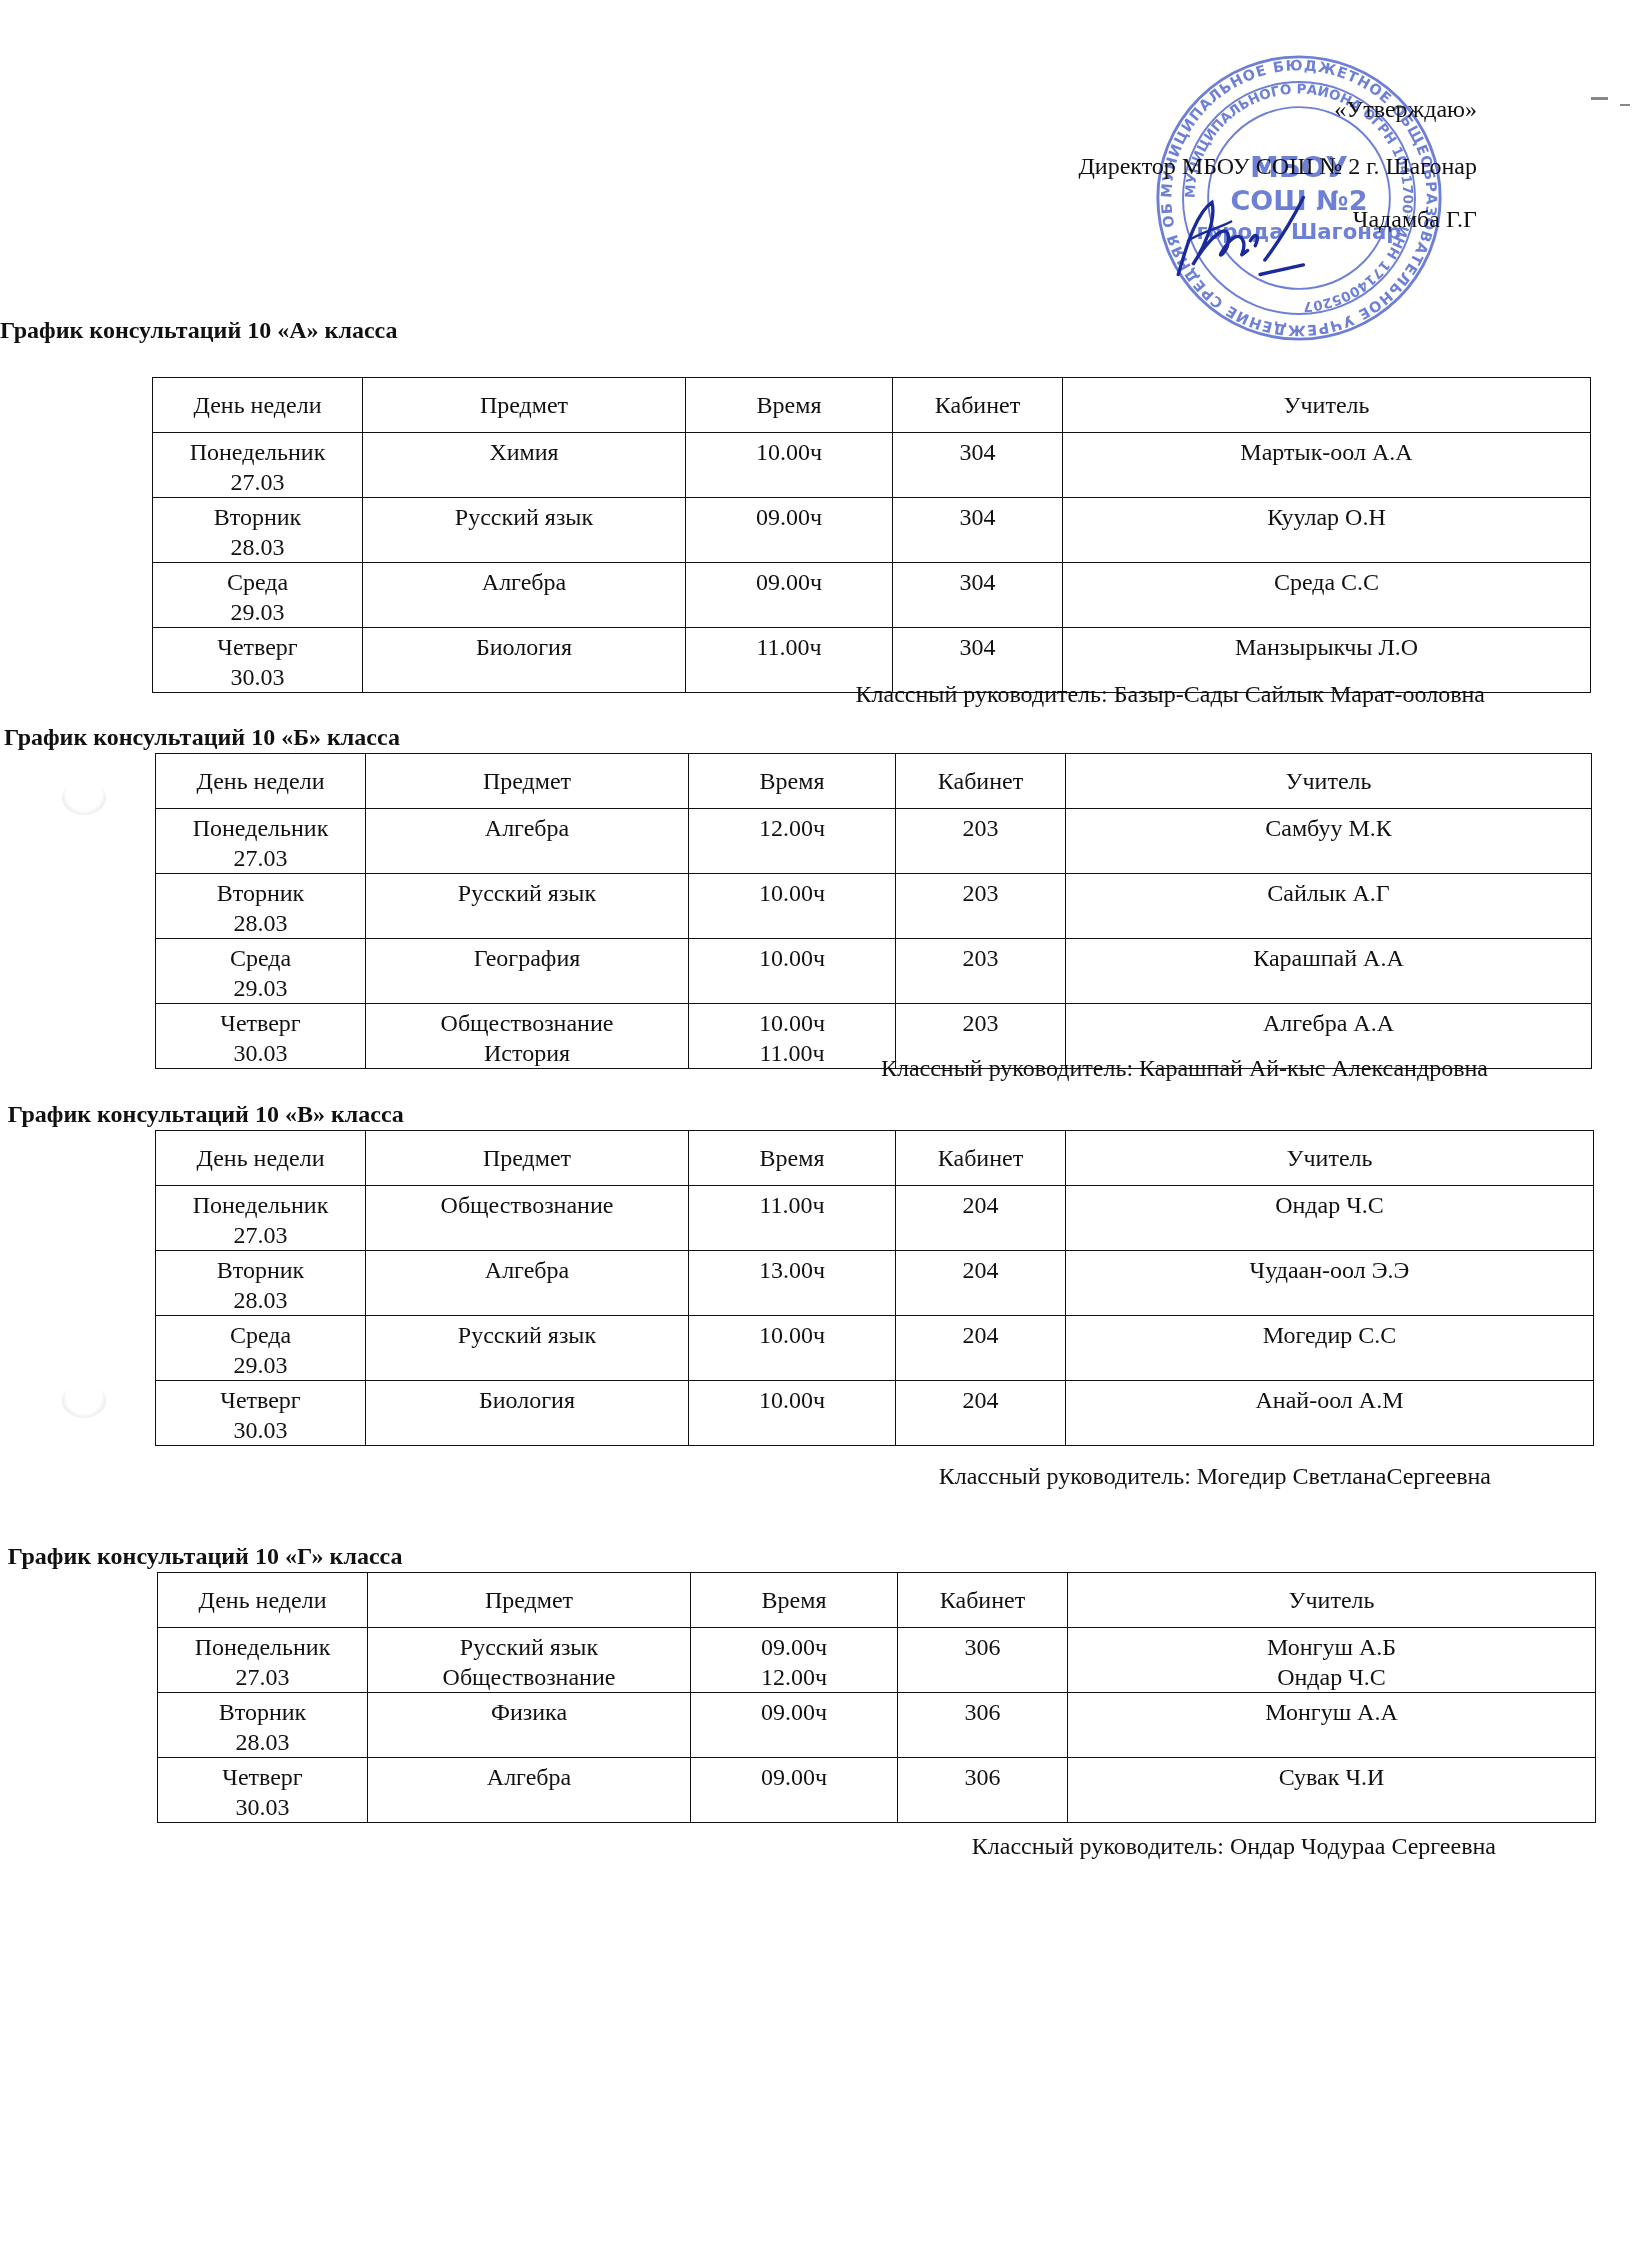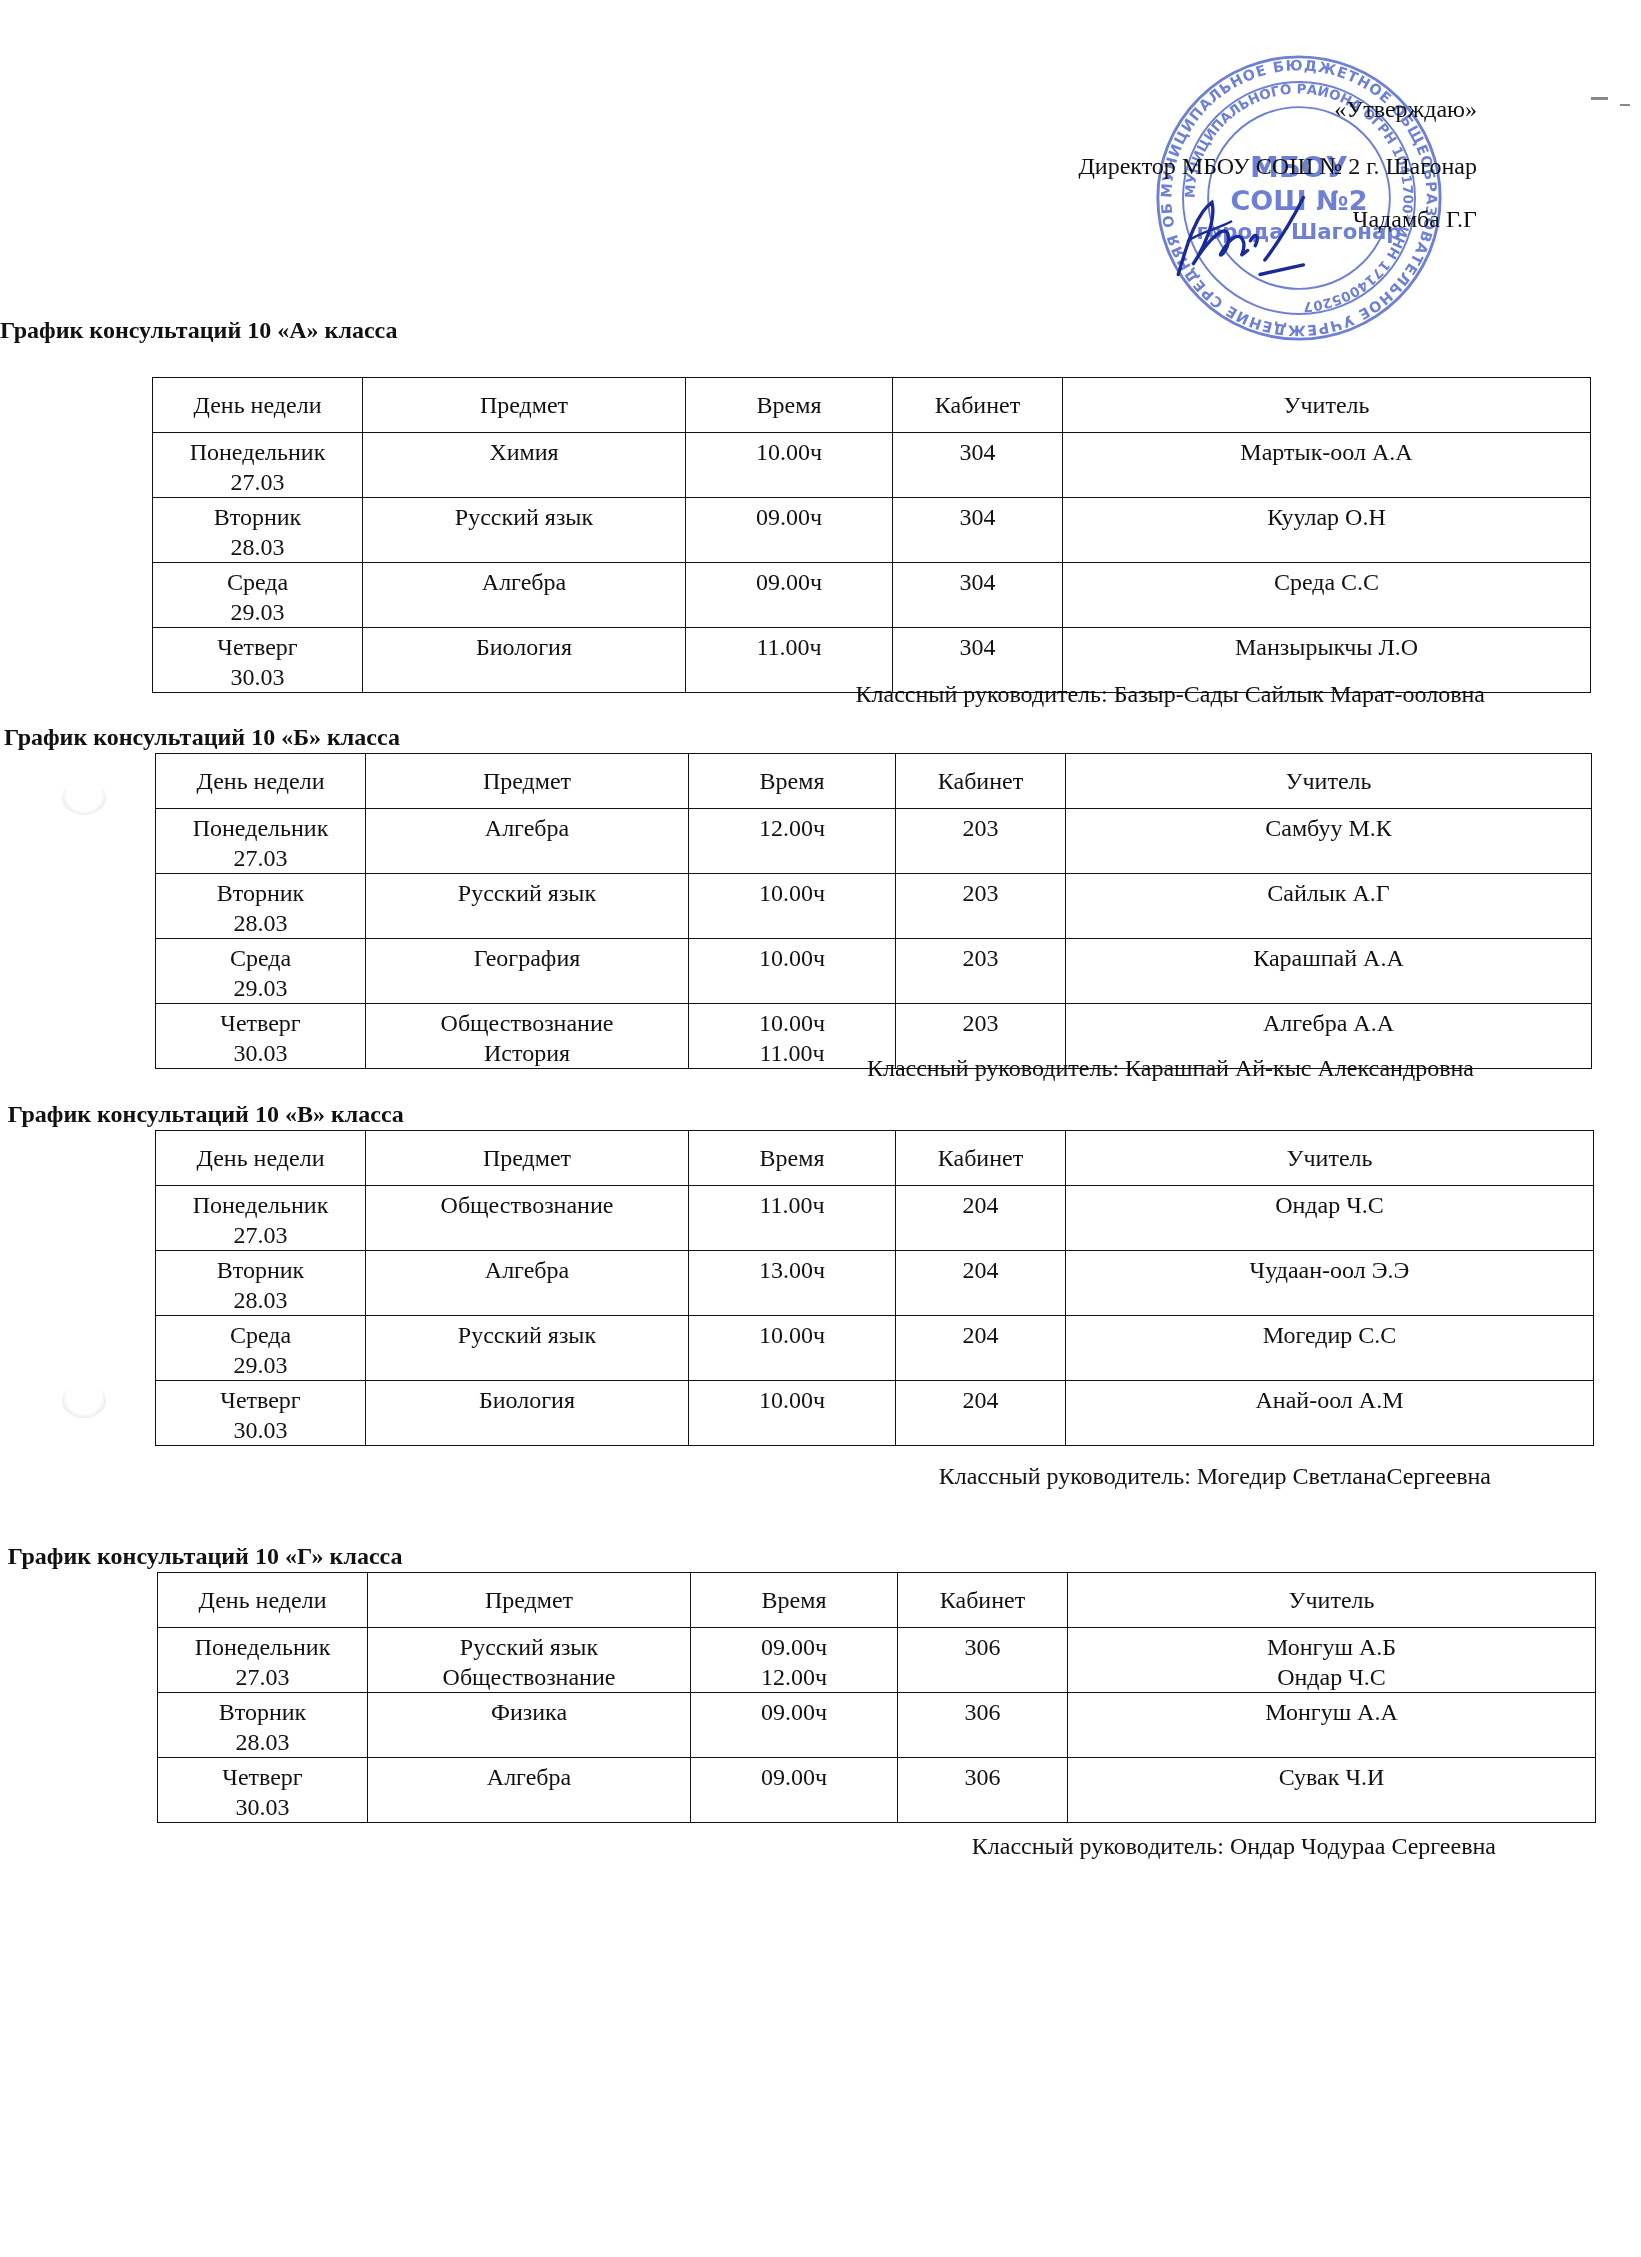--- a/index.html
+++ b/index.html
@@ -250,21 +250,21 @@
           <div>10.00ч</div>
           <div>11.00ч</div>
         </td>
         <td>203</td>
         <td>
           <div>Алгебра А.А</div>
         </td>
       </tr>
     </tbody>
   </table>
-<div class="teacher-note" style="top:1055px; right:167px;">Классный руководитель: Карашпай Ай-кыс Александровна</div>
+<div class="teacher-note" style="top:1055px; right:153px;">Классный руководитель: Карашпай Ай-кыс Александровна</div>
 
 <div class="schedule-title" style="top:1101px; padding-left:7.7px;">График консультаций 10 «В» класса</div>
 <table class="schedule" style="left:155px; top:1130px; width:1439px;">
     <colgroup>
       <col style="width: 210px;">
       <col style="width: 323px;">
       <col style="width: 207px;">
       <col style="width: 170px;">
       <col style="width: auto;">
     </colgroup>

